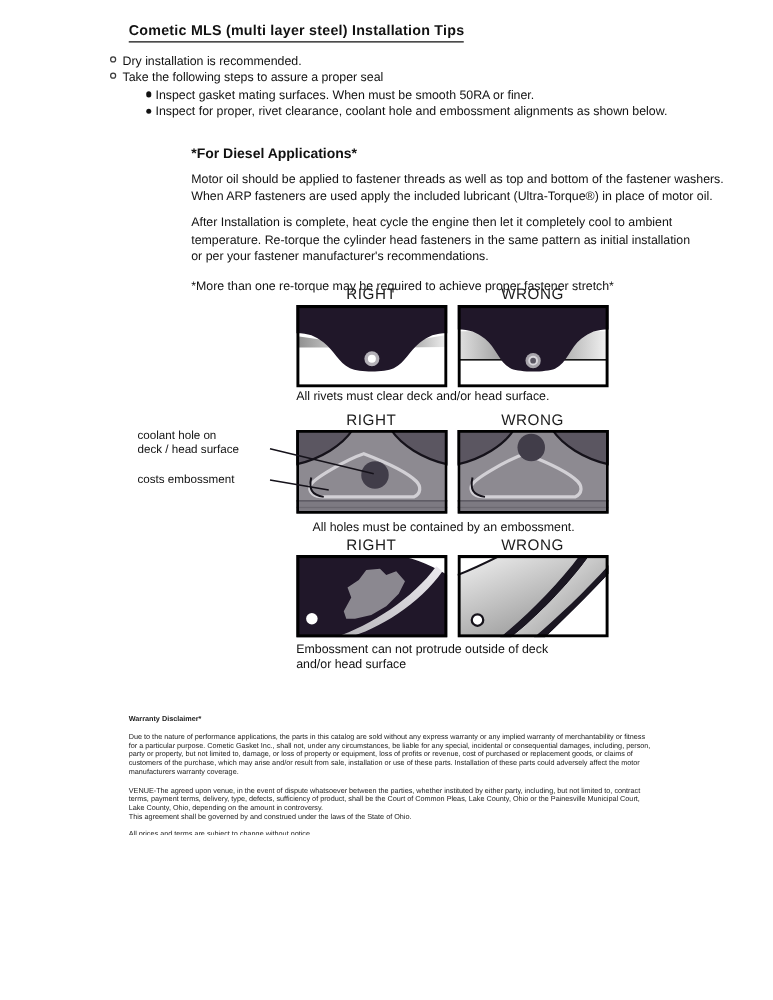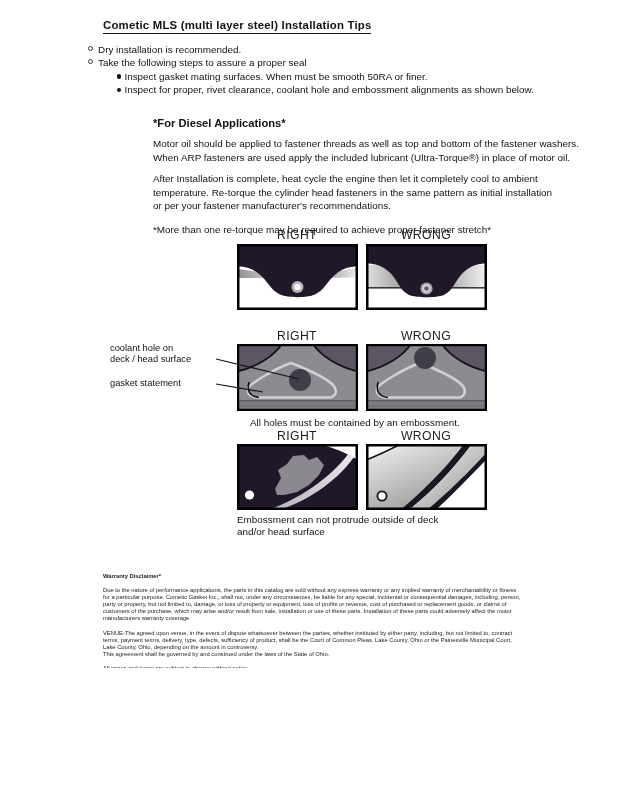--- a/index.html
+++ b/index.html
@@ -99,27 +99,28 @@
       <rect width="121" height="66" fill="#ffffff"></rect>
       <rect x="1" y="21" width="119" height="23" fill="url(#gB)"></rect>
       <rect x="1" y="43.2" width="119" height="1.3" fill="#151515"></rect>
       <path d="M0,0 H121 V19.5 C111,19.5 106,21.5 99,27 C90,34 88,46 78,51 C70,54 51,54 43,51 C33,46 31,34 22,27 C15,21.5 10,19.5 0,19.5 Z" fill="#201729"></path>
       <circle cx="60.5" cy="44.5" r="6.1" fill="#a7a4ab"></circle>
       <circle cx="60.5" cy="44.5" r="3.9" fill="#d9d7dc"></circle>
       <circle cx="60.5" cy="44.5" r="2.3" fill="#5a5662"></circle>
       <rect x="1.25" y="1.25" width="118.5" height="63.5" fill="none" stroke="#000" stroke-width="2.5"></rect>
     </svg>
 
+    <div class="fig-cap" style="left:147px;top:84px;">All rivets must clear deck and/or head surface.</div>
 
     <div class="fig-label" style="left:207px;top:101px;">RIGHT</div>
     <div class="fig-label" style="left:336px;top:101px;">WRONG</div>
 
     <div class="callout" style="left:20px;top:115px;width:103px;">coolant hole on
 deck / head surface</div>
-    <div class="callout" style="left:20px;top:150px;width:103px;">gasket statement</div>
+    <div class="callout" style="left:20px;top:150px;width:103px;">costs embossment</div>
 
     <svg class="fig-box" style="left:147px;top:116px;" width="121" height="67" viewBox="0 0 121 67">
       <rect width="121" height="67" fill="#8d8a91"></rect>
       <rect y="56" width="121" height="11" fill="#7d7a82"></rect>
       <rect y="56" width="121" height="1.3" fill="#5f5c65"></rect>
       <rect y="61.5" width="121" height="1" fill="#6c6971"></rect>
       <path d="M0,0 H45 C37,12 20,23 0,27.5 Z" fill="#5b5661" stroke="#15121a" stroke-width="1.8"></path>
       <path d="M121,0 H76 C84,12 101,23 121,27.5 Z" fill="#5b5661" stroke="#15121a" stroke-width="1.8"></path>
       <path d="M54,19 C67,24 88,33 96,41 C100,45 100,51 94,53.5 L22,53.5 C14,53.5 10,50 11,45 C12.5,39 42,23 54,19 Z" fill="none" stroke="#d2d0d5" stroke-width="2.6"></path>
       <path d="M12,38 C10,47 12,52 22,53.5" fill="none" stroke="#15121a" stroke-width="1.6"></path>

